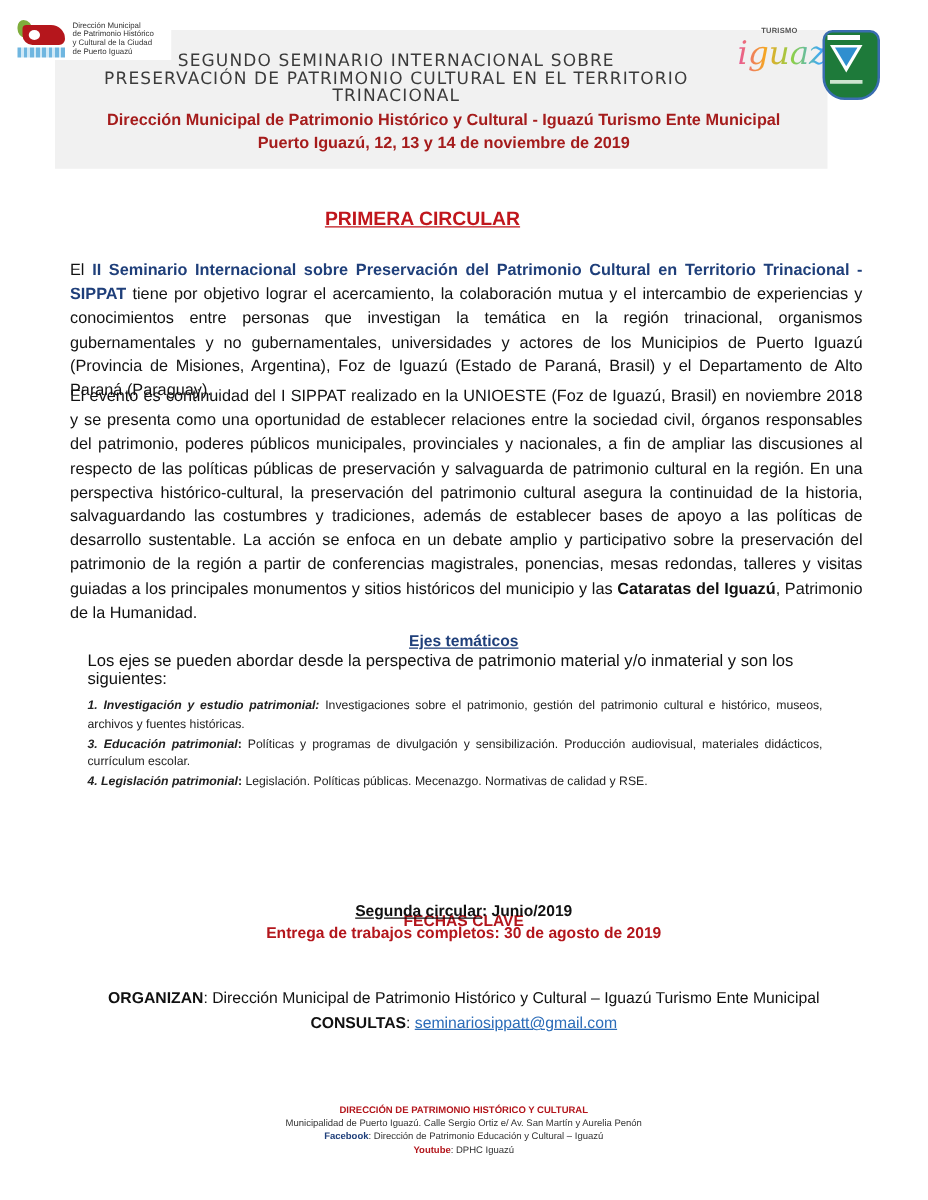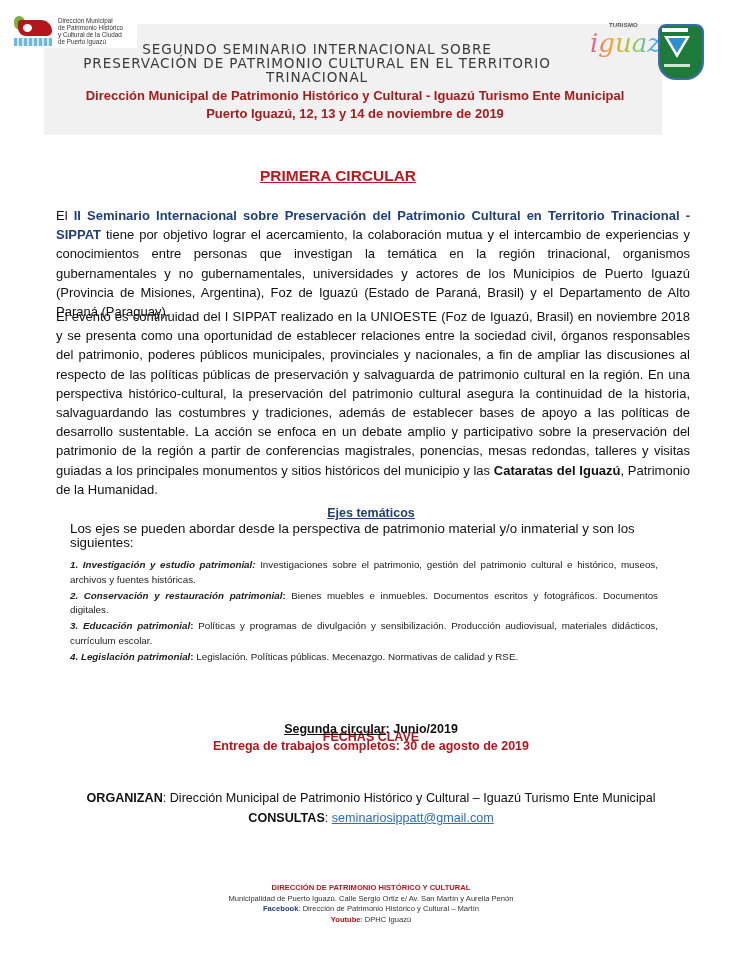--- a/index.html
+++ b/index.html
@@ -117,30 +117,29 @@
 <div class="main-title">PRIMERA CIRCULAR</div>
 
 <div class="para p1"><span>El </span><span class="blue">II Seminario Internacional sobre Preservación del Patrimonio Cultural en Territorio Trinacional - SIPPAT</span><span> tiene por objetivo lograr el acercamiento, la colaboración mutua y el intercambio de experiencias y conocimientos entre personas que investigan la temática en la región trinacional, organismos gubernamentales y no gubernamentales, universidades y actores de los Municipios de Puerto Iguazú (Provincia de Misiones, Argentina), Foz de Iguazú (Estado de Paraná, Brasil) y el Departamento de Alto Paraná (Paraguay).</span></div>
 
 <div class="para p2"><span>El evento es continuidad del I SIPPAT realizado en la UNIOESTE (Foz de Iguazú, Brasil) en noviembre 2018 y se presenta como una oportunidad de establecer relaciones entre la sociedad civil, órganos responsables del patrimonio, poderes públicos municipales, provinciales y nacionales, a fin de ampliar las discusiones al respecto de las políticas públicas de preservación y salvaguarda de patrimonio cultural en la región. En una perspectiva histórico-cultural, la preservación del patrimonio cultural asegura la continuidad de la historia, salvaguardando las costumbres y tradiciones, además de establecer bases de apoyo a las políticas de desarrollo sustentable. La acción se enfoca en un debate amplio y participativo sobre la preservación del patrimonio de la región a partir de conferencias magistrales, ponencias, mesas redondas, talleres y visitas guiadas a los principales monumentos y sitios históricos del municipio y las </span><b>Cataratas del Iguazú</b><span>, Patrimonio de la Humanidad.</span></div>
 
 <div class="ejes-title">Ejes temáticos</div>
 <div class="ejes-intro">Los ejes se pueden abordar desde la perspectiva de patrimonio material y/o inmaterial y son los siguientes:</div>
 <div class="ejes-list">
   <div class="item"><span class="k">1. Investigación y estudio patrimonial</span><span class="k">:</span><span> Investigaciones sobre el patrimonio, gestión del patrimonio cultural e histórico, museos, archivos y fuentes históricas.</span></div>
-  <div class="item"><span class="k">2. Conservación y restauración patrimonial</span><b>:</b><span> Bienes muebles e inmuebles. Documentos escritos y fotográficos. Documentos digitales.</span></div>
   <div class="item"><span class="k">3. Educación patrimonial</span><b>:</b><span> Políticas y programas de divulgación y sensibilización. Producción audiovisual, materiales didácticos, currículum escolar.</span></div>
   <div class="item"><span class="k">4. Legislación patrimonial</span><b>:</b><span> Legislación. Políticas públicas. Mecenazgo. Normativas de calidad y RSE.</span></div>
 </div>
 
 <div class="fechas-title">FECHAS CLAVE</div>
 <div class="fechas-line2"><span class="u">Segunda circular</span><span>: Junio/2019</span></div>
 <div class="fechas-line3">Entrega de trabajos completos: 30 de agosto de 2019</div>
 
 <div class="organizan"><b>ORGANIZAN</b><span>: Dirección Municipal de Patrimonio Histórico y Cultural – Iguazú Turismo Ente Municipal</span></div>
 <div class="consultas"><b>CONSULTAS</b><span>: </span><a>seminariosippatt@gmail.com</a></div>
 
 <div class="footer">
   <div class="red">DIRECCIÓN DE PATRIMONIO HISTÓRICO Y CULTURAL</div>
   <div>Municipalidad de Puerto Iguazú. Calle Sergio Ortiz e/ Av. San Martín y Aurelia Penón</div>
-  <div><span class="fb">Facebook</span><span>: Dirección de Patrimonio Histórico y Cultural – Martín</span></div>
+  <div><span class="fb">Facebook</span><span>: Dirección de Patrimonio Educación y Cultural – Iguazú</span></div>
   <div><span class="red">Youtube</span><span>: DPHC Iguazú</span></div>
 </div>
 
 </body></html>

